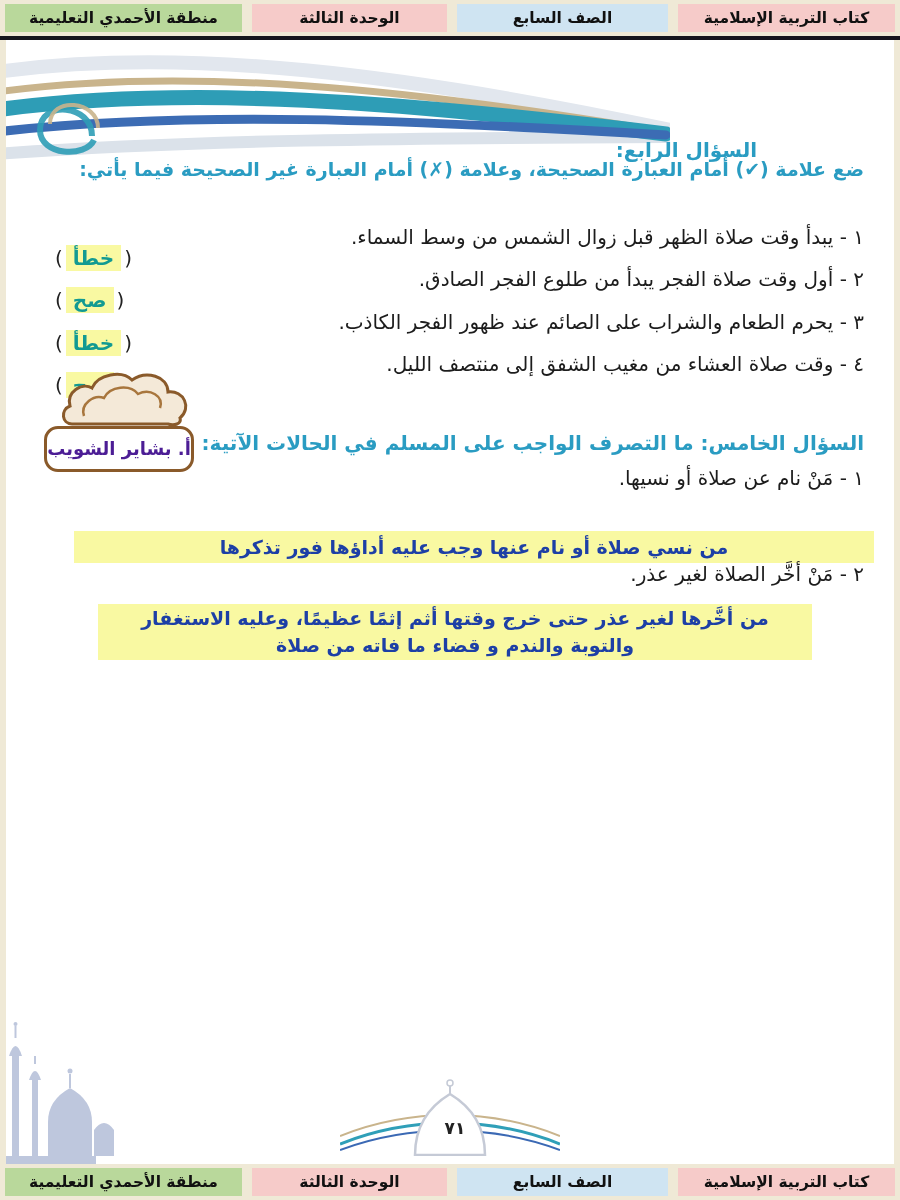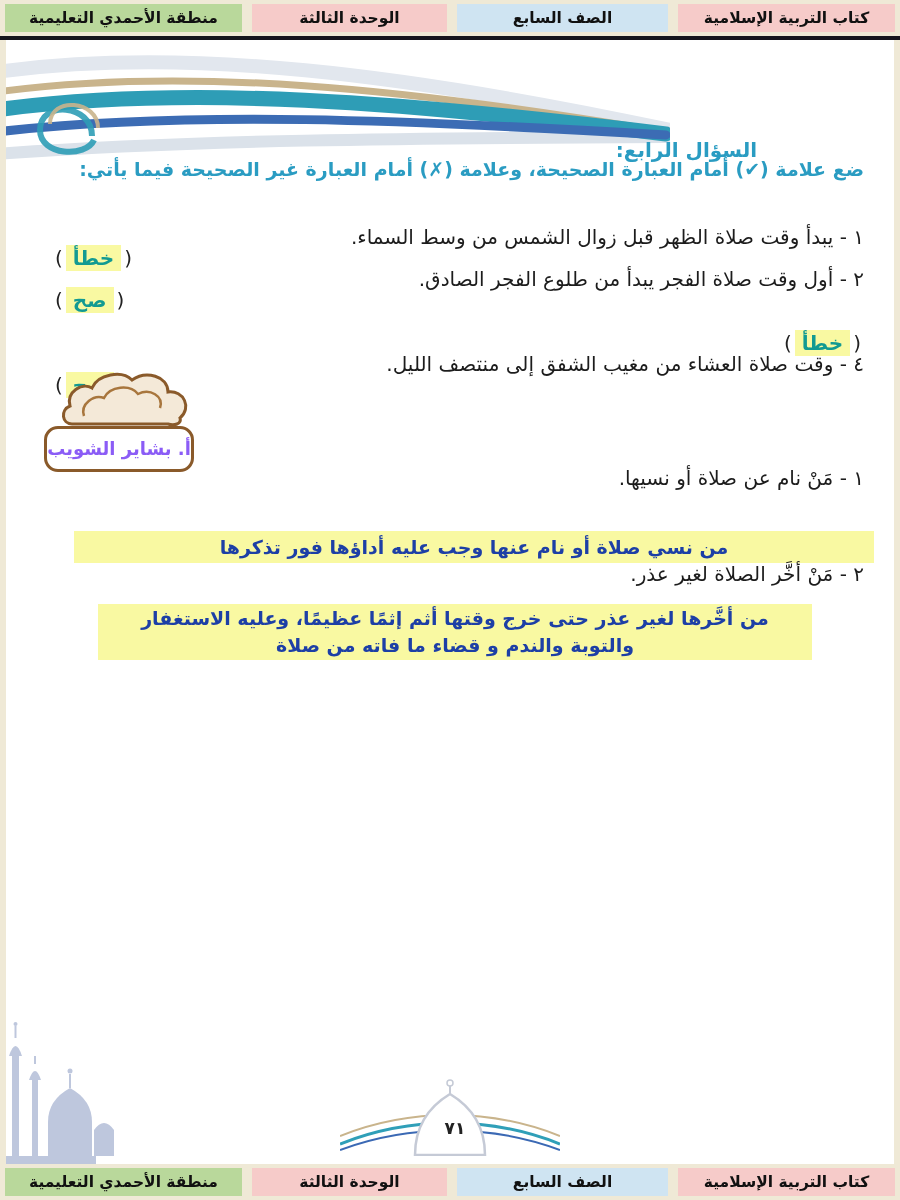--- a/index.html
+++ b/index.html
@@ -42,21 +42,21 @@
   .ans-bar { position:absolute; background:#f9f9a2; color:#1d3fa6; font-weight:bold;
              font-size:19px; text-align:center; }
   .ans-bar1 { top:499px; left:74px; right:26px; height:32px; line-height:32px;margin-top:32px; }
   .ans-bar2 { top:604px; left:98px; right:88px; padding:1px 8px; line-height:27px; white-space:pre-line; }
 
   
   .stamp { position:absolute; top:366px; left:44px; width:164px; height:106px; }
   .stamp-cloud { position:absolute; top:0; left:16px; width:132px; height:62px; }
   .stamp-name { position:absolute; bottom:0; left:0; right:14px; height:46px;
                 border:3px solid #8a5a2a; border-radius:14px; background:#fff;
-                color:#8b5cf6; font-weight:bold; font-size:18px; text-align:center;
+                color:#4c1d95; font-weight:bold; font-size:18px; text-align:center;
                 line-height:40px; }
 
   .mosque { position:absolute; left:6px; top:1018px; width:115px; height:146px; }
   .ornament { position:absolute; left:340px; top:1078px; width:220px; height:78px; }
   .page-num { position:absolute; top:1118px; left:415px; width:80px; text-align:center;
               font-size:17px; font-weight:bold; color:#222; z-index:5; }
 </style>
 </head>
 <body>
 
@@ -91,31 +91,33 @@
       <span class="paren">(</span><span class="hl-word">خطأ</span><span class="paren">)</span>
     </span>
   </div>
   <div class="q4-row r2">
     <span>٢ - أول وقت صلاة الفجر يبدأ من طلوع الفجر الصادق.</span>
     <span class="ans">
       <span class="paren">(</span><span class="hl-word">صح</span><span class="paren">)</span>
     </span>
   </div>
   <div class="q4-row r3">
+    <span>٣ - يحرم الطعام والشراب على الصائم عند ظهور الفجر الكاذب.</span>
     <span class="ans">
       <span class="paren">(</span><span class="hl-word">خطأ</span><span class="paren">)</span>
     </span>
   </div>
   <div class="q4-row r4">
     <span>٤ - وقت صلاة العشاء من مغيب الشفق إلى منتصف الليل.</span>
     <span class="ans">
       <span class="paren">(</span><span class="hl-word">صح</span><span class="paren">)</span>
     </span>
   </div>
 
+  <div class="q-title q5-title teal">السؤال الخامس: ما التصرف الواجب على المسلم في الحالات الآتية:</div>
 
   <div class="stamp">
     <svg class="stamp-cloud" viewBox="0 0 132 62">
       <path d="M12,58 C2,58 0,44 10,40 C6,26 22,16 32,22 C38,8 62,4 72,14 C86,4 108,10 108,26 C124,24 132,42 120,52 C122,58 114,60 108,58 Z" fill="#f4e9d8" stroke="#8a5a2a" stroke-width="3"></path>
       <path d="M24,50 C20,38 34,28 44,32 C50,20 70,18 78,28 C90,22 104,30 100,42" fill="none" stroke="#a8763d" stroke-width="2.5"></path>
     </svg>
     <div class="stamp-name">أ. بشاير الشويب</div>
   </div>
 
   <div class="q5-item q5-i1">١ - مَنْ نام عن صلاة أو نسيها.</div>

